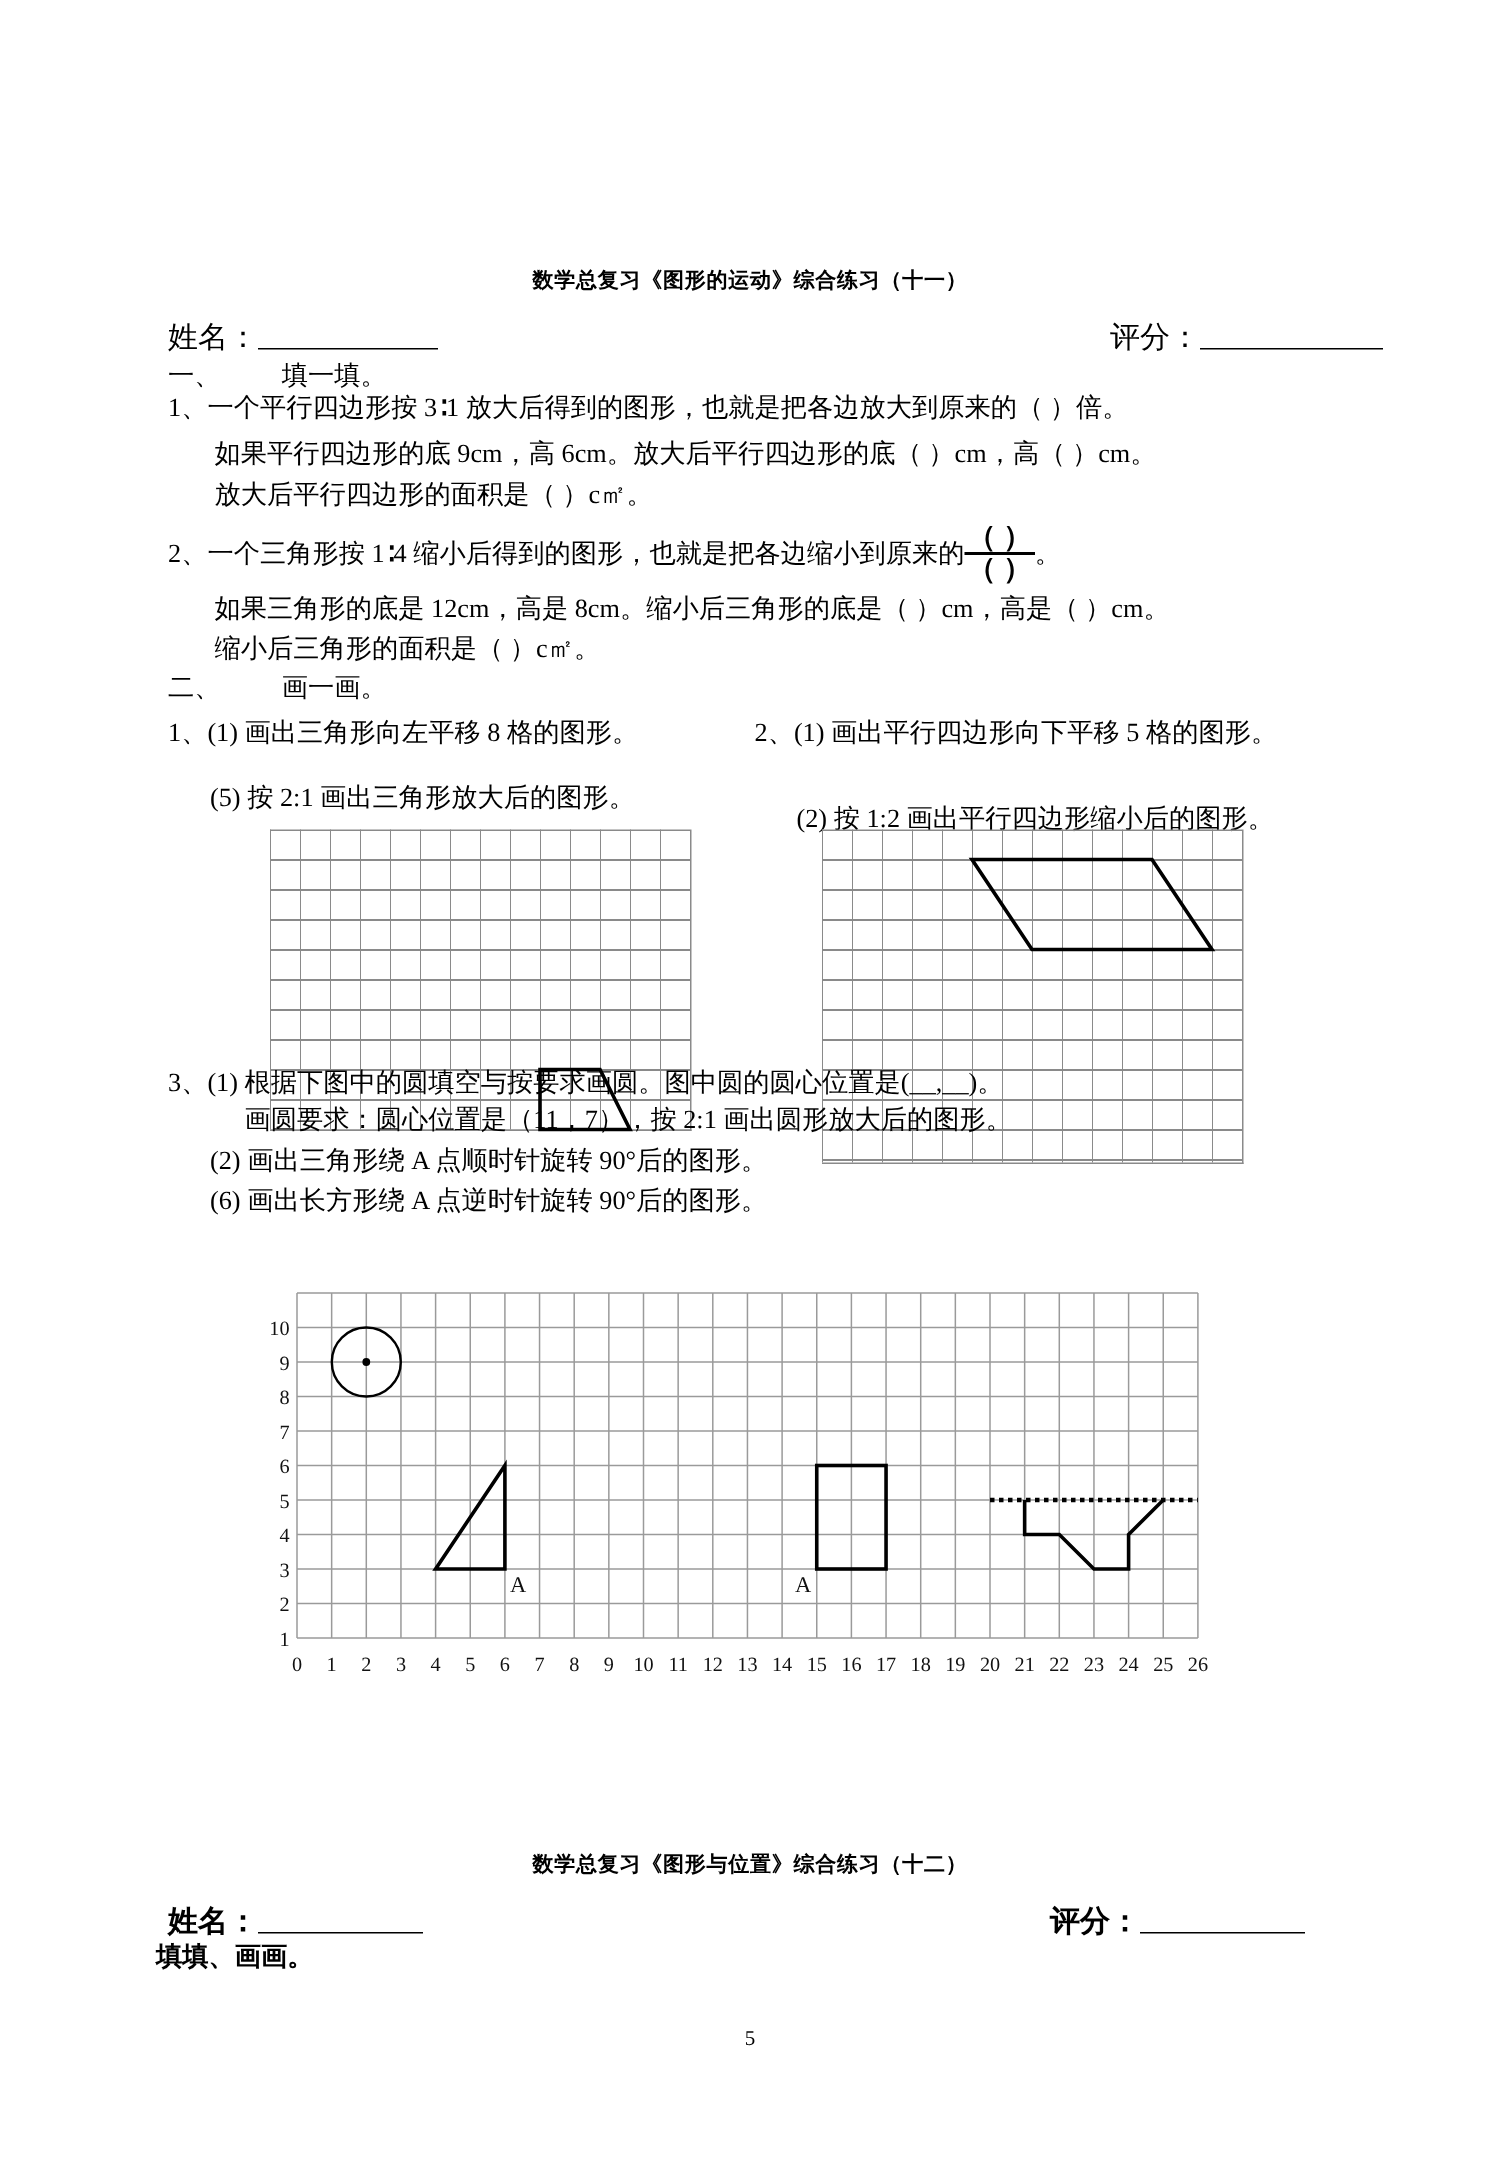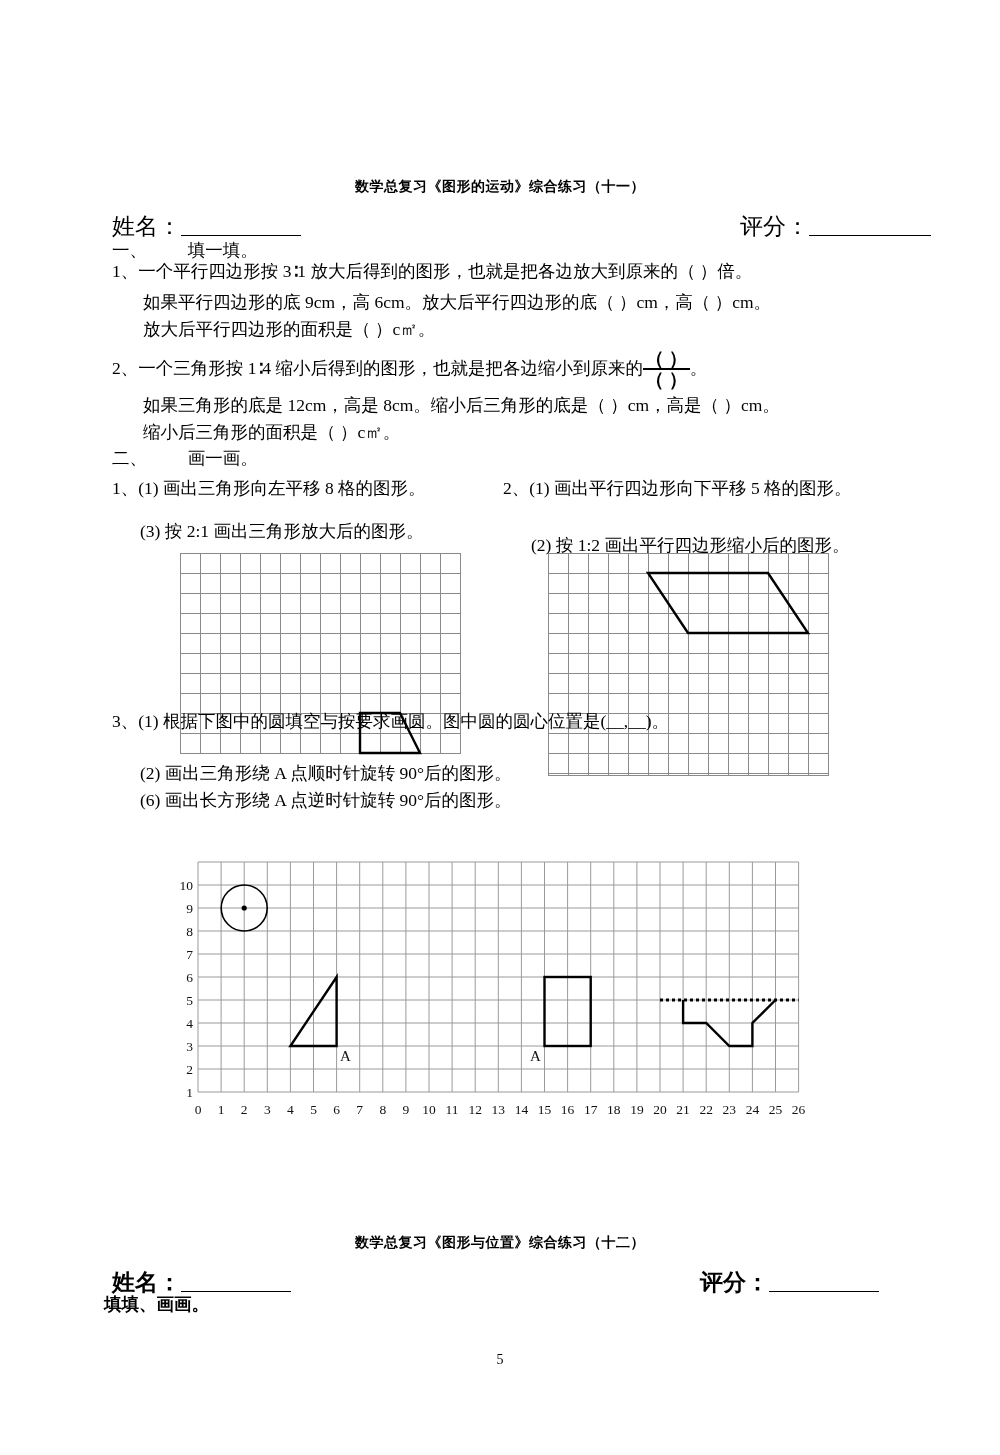--- a/index.html
+++ b/index.html
@@ -12,21 +12,21 @@
 
   
   .doc-title{
     position:absolute;width:100%;text-align:center;
     font-family:"DejaVu Serif",serif;
     font-weight:bold;font-size:14px;letter-spacing:.5px;
   }
   .title-1{top:178px;}
   .title-2{top:1234px;}
 
-  .namerow{position:absolute;font-size:23px;}
+  .namerow{position:absolute;font-size:20px;}
   .blank-line{display:inline-block;border-bottom:1.4px solid #000;vertical-align:-2px;}
 
   .sec{position:absolute;font-size:17.5px;white-space:nowrap;}
   .indent{display:inline-block;}
 
   
   .frac{
     display:inline-block;vertical-align:middle;
     text-align:center;line-height:1.02;
     position:relative;top:-1px;
@@ -89,21 +89,21 @@
 
   <div class="sec" style="left:112px;top:446px;">
     <span>二、</span>
     <span class="indent" style="width:32px;"></span>
     <span>画一画。</span>
   </div>
 
   <div class="sec" style="left:112px;top:476px;">
     <span>1、</span><span>(1) 画出三角形向左平移 8 格的图形。</span>
   </div>
-  <div class="sec" style="left:140px;top:519px;">(3) 按 2:1 画出三角形放大后的图形。</div>
+  <div class="sec" style="left:140px;top:519px;">(5) 按 2:1 画出三角形放大后的图形。</div>
 
   <div class="sec" style="left:503px;top:476px;">
     <span>2、</span><span>(1) 画出平行四边形向下平移 5 格的图形。</span>
   </div>
   <div class="sec" style="left:531px;top:519px;margin-top:14px;">(2) 按 1:2 画出平行四边形缩小后的图形。</div>
 
   <div class="gridbox" id="grid-left" style="left:180px;top:553px;width:280px;height:200px;">
     <svg width="280" height="200" viewBox="0 0 280 200">
 
       <polygon points="180,160 180,200 240,200 220,160" fill="none" stroke="#000" stroke-width="2.4"></polygon>
@@ -113,20 +113,21 @@
   <div class="gridbox" id="grid-right" style="left:548px;top:553px;width:280px;height:222px;">
     <svg width="280" height="222" viewBox="0 0 280 222">
 
       <polygon points="100,20 220,20 260,80 140,80" fill="none" stroke="#000" stroke-width="2.4"></polygon>
     </svg>
   </div>
 
   <div class="sec" style="left:112px;top:709px;">
     <span>3、</span><span>(1) 根据下图中的圆填空与按要求画圆。图中圆的圆心位置是(__,__)。</span>
   </div>
+  <div class="sec" style="left:163px;top:734px;">画圆要求：圆心位置是（11，7），按 2:1 画出圆形放大后的图形。</div>
   <div class="sec" style="left:140px;top:761px;">(2) 画出三角形绕 A 点顺时针旋转 90°后的图形。</div>
   <div class="sec" style="left:140px;top:788px;">(6) 画出长方形绕 A 点逆时针旋转 90°后的图形。</div>
 
   <div id="main-grid-wrap">
     <svg width="660" height="268" viewBox="0 0 660 268">
 
       <g stroke="#9a9a9a" stroke-width="1">
 
         <line x1="30" y1="10" x2="30" y2="240"></line>
         <line x1="53.1" y1="10" x2="53.1" y2="240"></line>

